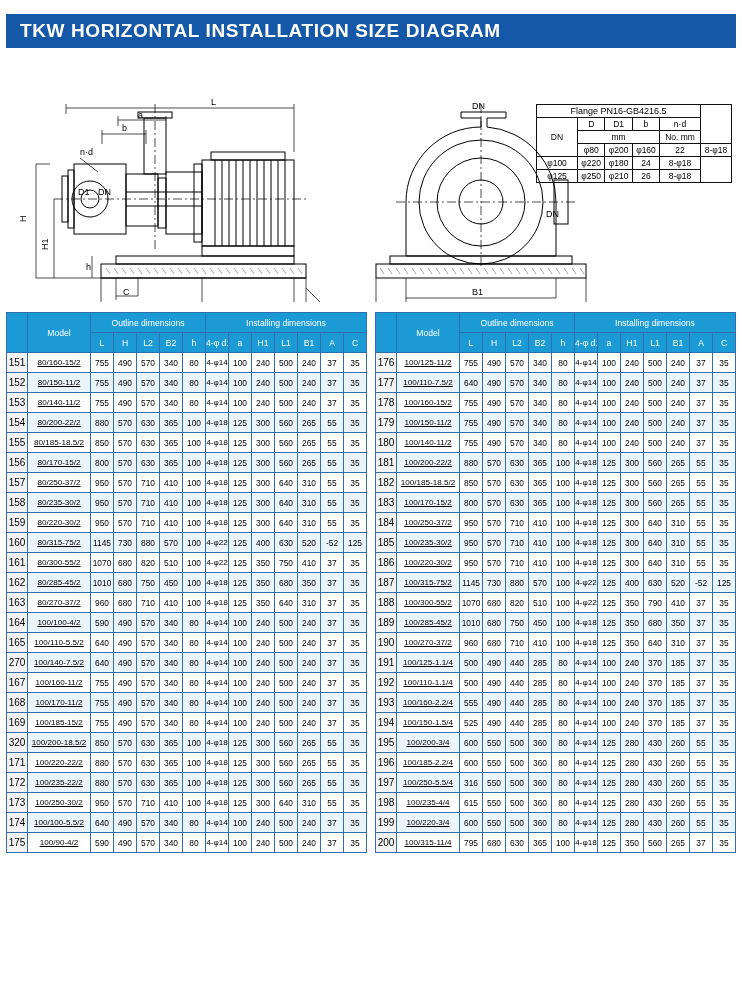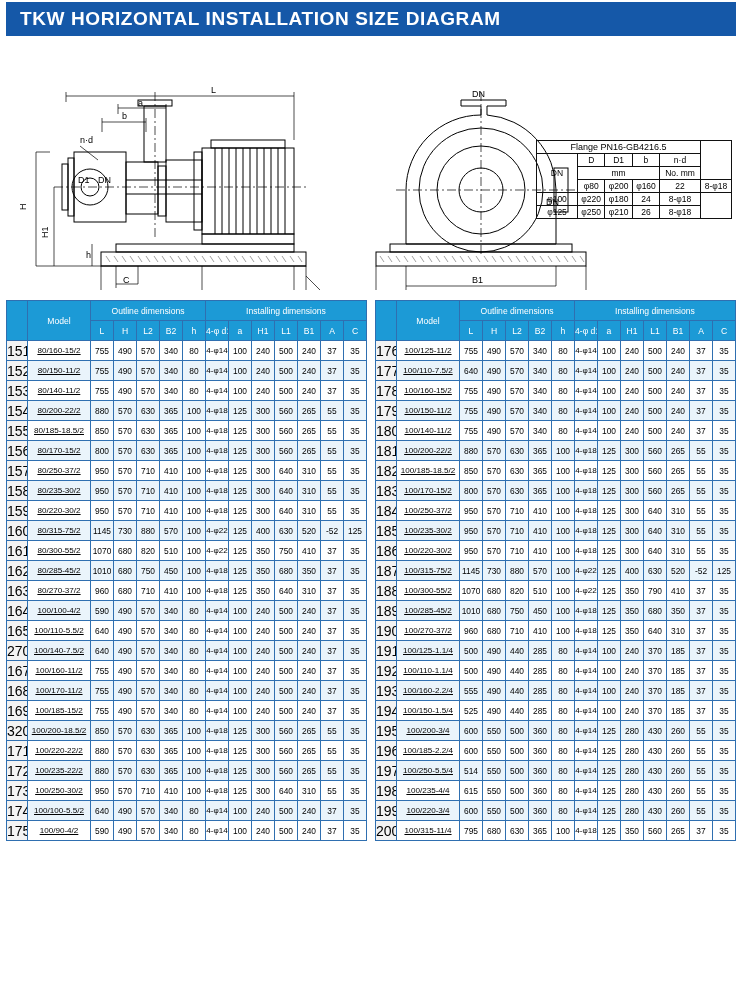--- a/index.html
+++ b/index.html
@@ -2,44 +2,44 @@
 <html><head>
 <meta charset="utf-8">
 <style>
   html,body{margin:0;padding:0;background:#ffffff;}
   body{width:742px;font-family:"Liberation Sans",sans-serif;color:#000;}
   .page{width:742px;position:relative;}
 
   
   .titlebar{
     background:#1558a8;color:#fff;height:34px;display:flex;align-items:center;
-    padding-left:14px;margin:2px 6px 0 6px;
+    padding-left:14px;margin:14px 6px 0 6px;
   }
   .titlebar .t{font-size:19px;letter-spacing:.6px;font-weight:bold;}
 
   
   .drawing{position:relative;height:250px;margin:4px 6px 0 6px;}
   .drawing svg{position:absolute;left:0;top:0;}
 
   
   .flange{position:absolute;right:4px;top:52px;width:196px;border:1px solid #111;
-          font-size:8.5px;border-collapse:collapse;margin-top:48px;}
+          font-size:8.5px;border-collapse:collapse;}
   .flange td,.flange th{border:1px solid #111;text-align:center;padding:1px 0;font-weight:normal;}
   .flange .hdr{font-size:9px;}
 
   
   .tables{display:flex;gap:8px;margin:10px 6px 8px 6px;}
   .dt{border-collapse:collapse;width:362px;table-layout:fixed;font-size:8.4px;}
   .dt th,.dt td{border:1px solid #2f6fb0;text-align:center;height:19px;
                 padding:0;white-space:nowrap;overflow:hidden;}
   .dt thead th{background:#1c9ad6;color:#fff;font-weight:normal;font-size:8.6px;margin-left:16px;}
   .dt thead th.grp{font-size:8.6px;}
   .dt tbody tr:nth-child(odd){background:#ffffff;}
   .dt tbody tr:nth-child(even){background:#eaf4fb;}
-  .dt td.idx{background:#f3f3f3;font-size:14px;}
+  .dt td.idx{background:#f3f3f3;font-size:10px;}
   .dt td.model{font-size:8.1px;text-decoration:underline;}
   .dt td.dia{font-size:8.1px;}
 
   
   .c-idx{width:20px}.c-model{width:62px}.c-n{width:23px}.c-d1{width:34px}
   .c-s{width:21px}
 </style>
 </head>
 <body>
 
@@ -1066,21 +1066,21 @@
             <td>125</td>
             <td>280</td>
             <td>430</td>
             <td>260</td>
             <td>55</td>
             <td>35</td>
           </tr>
           <tr>
             <td class="idx">197</td>
             <td class="model">100/250-5.5/4</td>
-            <td>514</td>
+            <td>316</td>
             <td>550</td>
             <td>500</td>
             <td>360</td>
             <td>80</td>
             <td class="dia">4-φ14</td>
             <td>125</td>
             <td>280</td>
             <td>430</td>
             <td>260</td>
             <td>55</td>

